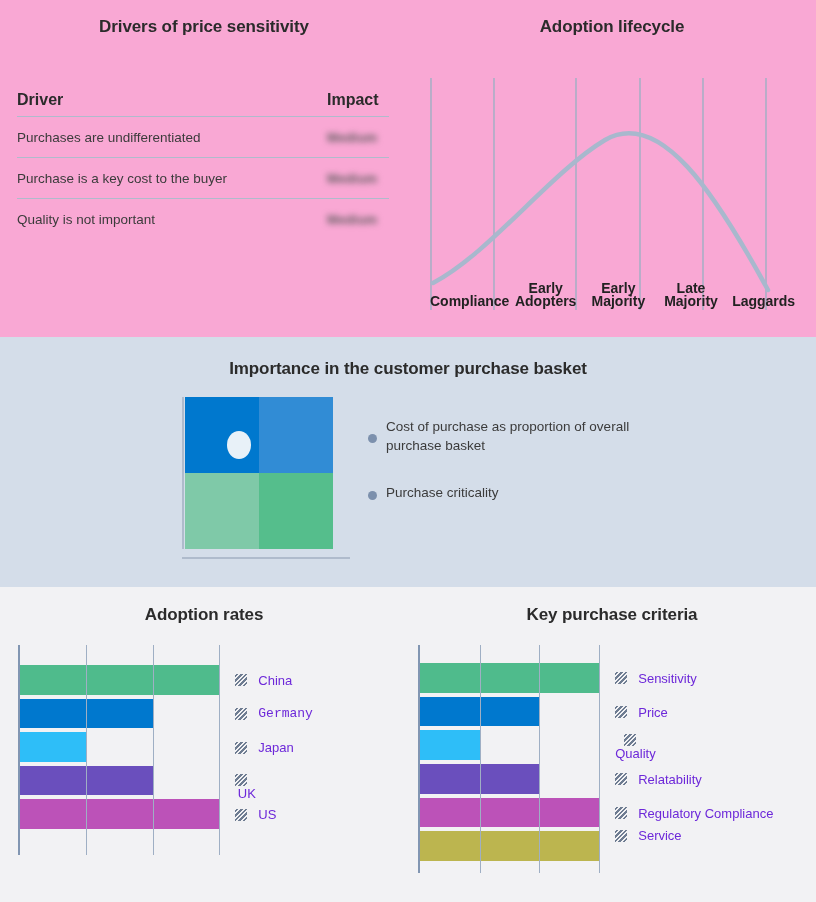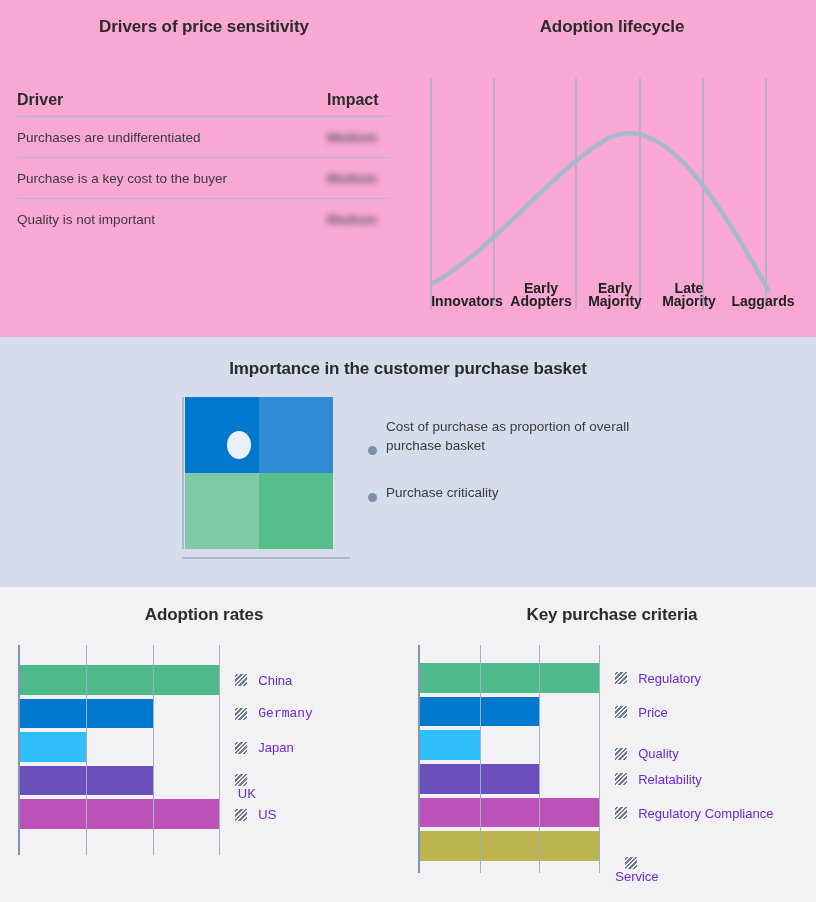--- a/index.html
+++ b/index.html
@@ -172,21 +172,21 @@
     width: 168px; height: 2px;
     background: #AFBBCC;
   }
   .mid-legend {
     position: absolute;
     left: 368px; top: 80px;
     width: 290px;
   }
   .ml-item {
     display: flex;
-    align-items: flex-end;
+    align-items: center;
     margin-bottom: 28px;
   }
   .ml-dot {
     width: 9px; height: 9px;
     border-radius: 50%;
     background: #7C90AD;
     margin-right: 9px;
     margin-top: 5px;
     flex: none;
   }
@@ -307,21 +307,21 @@
           <line x1="273" y1="0" x2="273" y2="232"></line>
           <line x1="336" y1="0" x2="336" y2="232"></line>
         </g>
         <path d="M 3 205 C 60 175, 120 95, 175 62 C 230 30, 285 115, 338 212" fill="none" stroke="#A8B8CD" stroke-width="4.5" stroke-linecap="round"></path>
       </svg>
     </div>
 
     <div class="seg-labels">
       <div class="seg-label">
         <span></span>
-        <span>Innovators</span>
+        <span>Compliance</span>
       </div>
       <div class="seg-label">
         <span>Early</span>
         <span>Adopters</span>
       </div>
       <div class="seg-label">
         <span>Early</span>
         <span>Majority</span>
       </div>
       <div class="seg-label">
@@ -439,39 +439,39 @@
               <div class="bar" style="width: 179px; background: rgb(188, 181, 79);"></div>
             </div>
           </div>
       <div class="gridline" style="left: 59.6667px;"></div>
           <div class="gridline" style="left: 119.333px;"></div>
           <div class="gridline" style="left: 179px;"></div>
         </div>
       <div class="bar-legend" id="criteria-legend" style="width:200px; height:228px; margin-left:18px;">
           <div class="bl-item" style="top: 25.8333px;">
             <span class="bl-swatch"></span>
-            <span class="bl-label">Regulatory</span>
+            <span class="bl-label">Sensitivity</span>
           </div>
           <div class="bl-item" style="top: 59.5px;">
             <span class="bl-swatch"></span>
             <span class="bl-label">Price</span>
           </div>
-          <div class="bl-item" style="top: 101px;">
+          <div class="bl-item" style="top: 89px; flex-direction: column;">
             <span class="bl-swatch"></span>
             <span class="bl-label">Quality</span>
           </div>
           <div class="bl-item" style="top: 126.833px;">
             <span class="bl-swatch"></span>
             <span class="bl-label">Relatability</span>
           </div>
           <div class="bl-item" style="top: 160.5px;">
             <span class="bl-swatch"></span>
             <span class="bl-label">Regulatory Compliance</span>
           </div>
-          <div class="bl-item" style="top: 212px; flex-direction: column;">
+          <div class="bl-item" style="top: 183px;">
             <span class="bl-swatch"></span>
             <span class="bl-label">Service</span>
           </div>
         </div>
     </div>
   </div>
 
 </div>
 
 </body></html>

